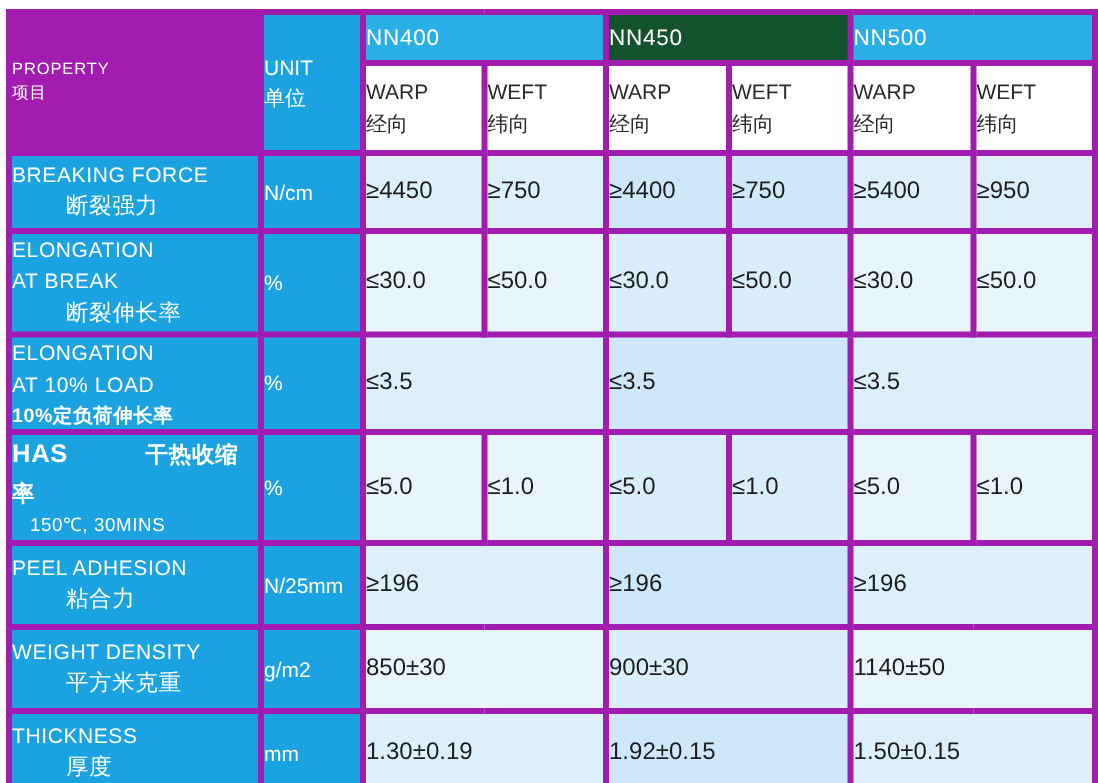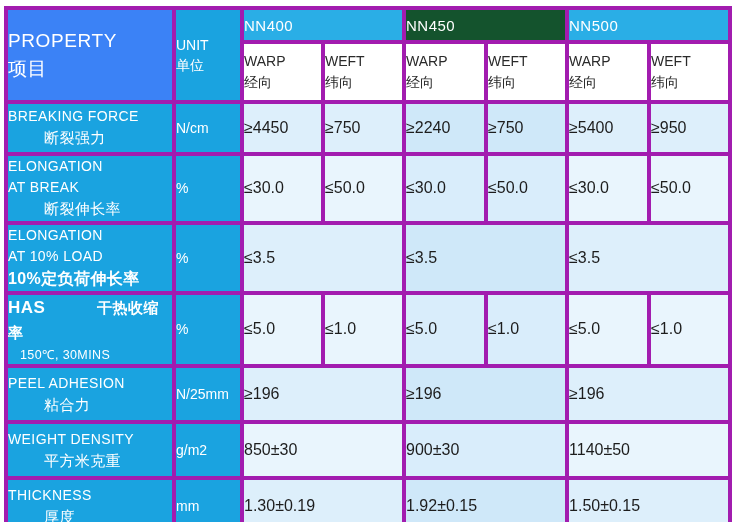--- a/index.html
+++ b/index.html
@@ -22,23 +22,23 @@
   }
   table.spec td, table.spec th{
     border:4px solid #a21caf;
     padding:0;
     text-align:left;
     vertical-align:middle;
     font-weight:normal;
   }
   
   .hd-prop{
-    background:#3b82f6;
-    color:#ffffff;
-    font-size:19px;
+    background:#a21caf;
+    color:#ffffff;
+    font-size:11px;
     line-height:1.45;
     letter-spacing:.6px;
   }
   .hd-unit{
     background:#1aa3e0;
     color:#ffffff;
     font-size:14px;
     line-height:1.45;
   }
   .hd-model{
@@ -66,21 +66,21 @@
     font-size:14px;
     line-height:1.5;
     letter-spacing:.4px;
     padding:4px 2px;
   }
   td.prop .en{ display:block; }
   td.prop .cn{ display:block; font-size:15px;padding-left:36px; }
   td.prop.big .en{ font-size:17px; font-weight:bold; letter-spacing:.5px;}
   td.prop.big .cn{ font-size:15px; }
   td.prop .sub{ display:block; font-size:12.5px;padding-left:12px; }
-  td.prop .bigcn{ display:block; font-size:16px; font-weight:bold;}
+  td.prop .bigcn{ display:block; font-size:13px; font-weight:bold;}
 
   td.unit{
     background:#1aa3e0;
     color:#ffffff;
     font-size:14px;
   }
 
   td.val{
     font-size:16px;
     color:#1d1d1d;
@@ -154,21 +154,21 @@
   </tr>
 
   <tr>
     <td class="prop">
       <span class="en">BREAKING FORCE</span>
       <span class="cn">断裂强力</span>
     </td>
     <td class="unit">N/cm</td>
     <td class="val b1 ft">≥4450</td>
     <td class="val b1 ft">≥750</td>
-    <td class="val b2 ft">≥2240</td>
+    <td class="val b2 ft">≥4400</td>
     <td class="val b2 ft">≥750</td>
     <td class="val b1 ft">≥5400</td>
     <td class="val b1 ft">≥950</td>
   </tr>
 
   <tr>
     <td class="prop" style="height:60px">
       <span class="en">ELONGATION</span>
       <span class="en">AT BREAK</span>
       <span class="cn">断裂伸长率</span>

